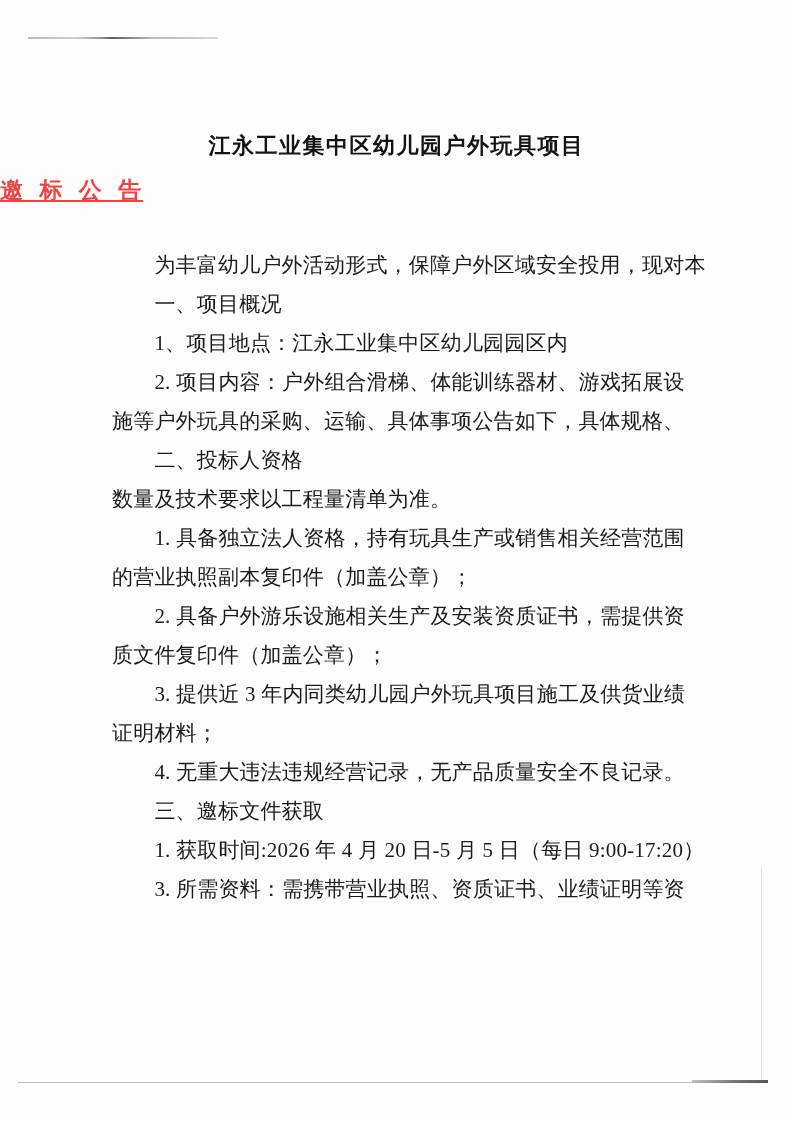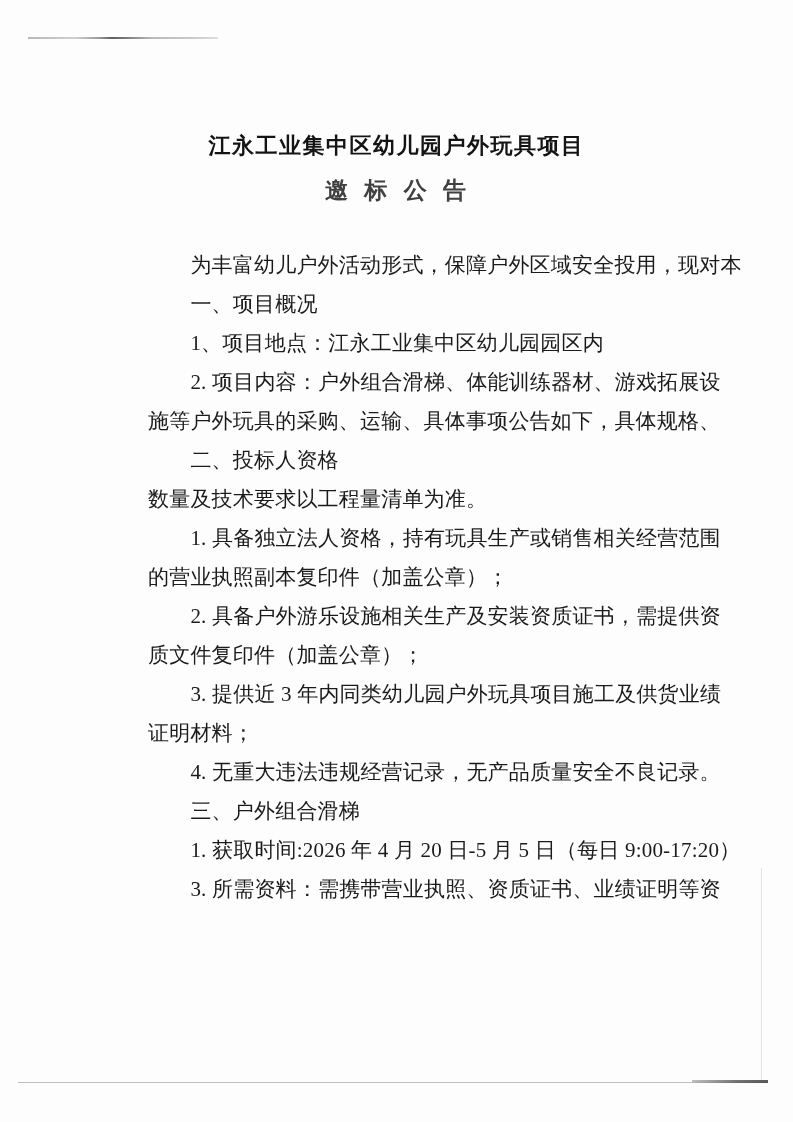--- a/index.html
+++ b/index.html
@@ -28,42 +28,41 @@
     font-weight: bold;
     font-size: 22px;
     letter-spacing: 1.5px;
     color: #141414;
   }
   .doc-subtitle {
     position: absolute;
     top: 175px;
     left: 0;
     width: 100%;
-    text-align: center;
     font-family: "Liberation Sans", sans-serif;
     font-weight: bold;
     font-size: 23px;
     letter-spacing: 2px;
     word-spacing: 6px;
-    color: #404040;
+    color: #ef4444;
+    text-decoration: underline;
   }
   .doc-body {
     position: absolute;
     top: 246px;
     left: 112px;
     width: 600px;
   }
   .doc-line {
     height: 39px;
     line-height: 39px;
     font-size: 21px;
     white-space: pre;
     letter-spacing: 0.2px;
     color: #1b1b1b;
-    margin-left: 36px;
   }
   
   .artifact-top-dash {
     position: absolute;
     top: 37px;
     left: 28px;
     width: 190px;
     height: 2px;
     background: linear-gradient(to right,
       #b0b0b0 0%, #cacaca 25%, #8a8a8a 38%, #4d4d4d 44%,
@@ -114,21 +113,21 @@
     <div class="doc-line">施等户外玩具的采购、运输、具体事项公告如下，具体规格、</div>
     <div class="doc-line">　　二、投标人资格</div>
     <div class="doc-line">数量及技术要求以工程量清单为准。</div>
     <div class="doc-line">　　1. 具备独立法人资格，持有玩具生产或销售相关经营范围</div>
     <div class="doc-line">的营业执照副本复印件（加盖公章）；</div>
     <div class="doc-line">　　2. 具备户外游乐设施相关生产及安装资质证书，需提供资</div>
     <div class="doc-line">质文件复印件（加盖公章）；</div>
     <div class="doc-line">　　3. 提供近 3 年内同类幼儿园户外玩具项目施工及供货业绩</div>
     <div class="doc-line">证明材料；</div>
     <div class="doc-line">　　4. 无重大违法违规经营记录，无产品质量安全不良记录。</div>
-    <div class="doc-line">　　三、户外组合滑梯</div>
+    <div class="doc-line">　　三、邀标文件获取</div>
     <div class="doc-line">　　1. 获取时间:2026 年 4 月 20 日-5 月 5 日（每日 9:00-17:20）</div>
     <div class="doc-line">　　3. 所需资料：需携带营业执照、资质证书、业绩证明等资</div>
   </div>
 
   <div class="artifact-right-edge"></div>
   <div class="artifact-bottom-line"></div>
   <div class="artifact-bottom-dark"></div>
 
 </div>
 

